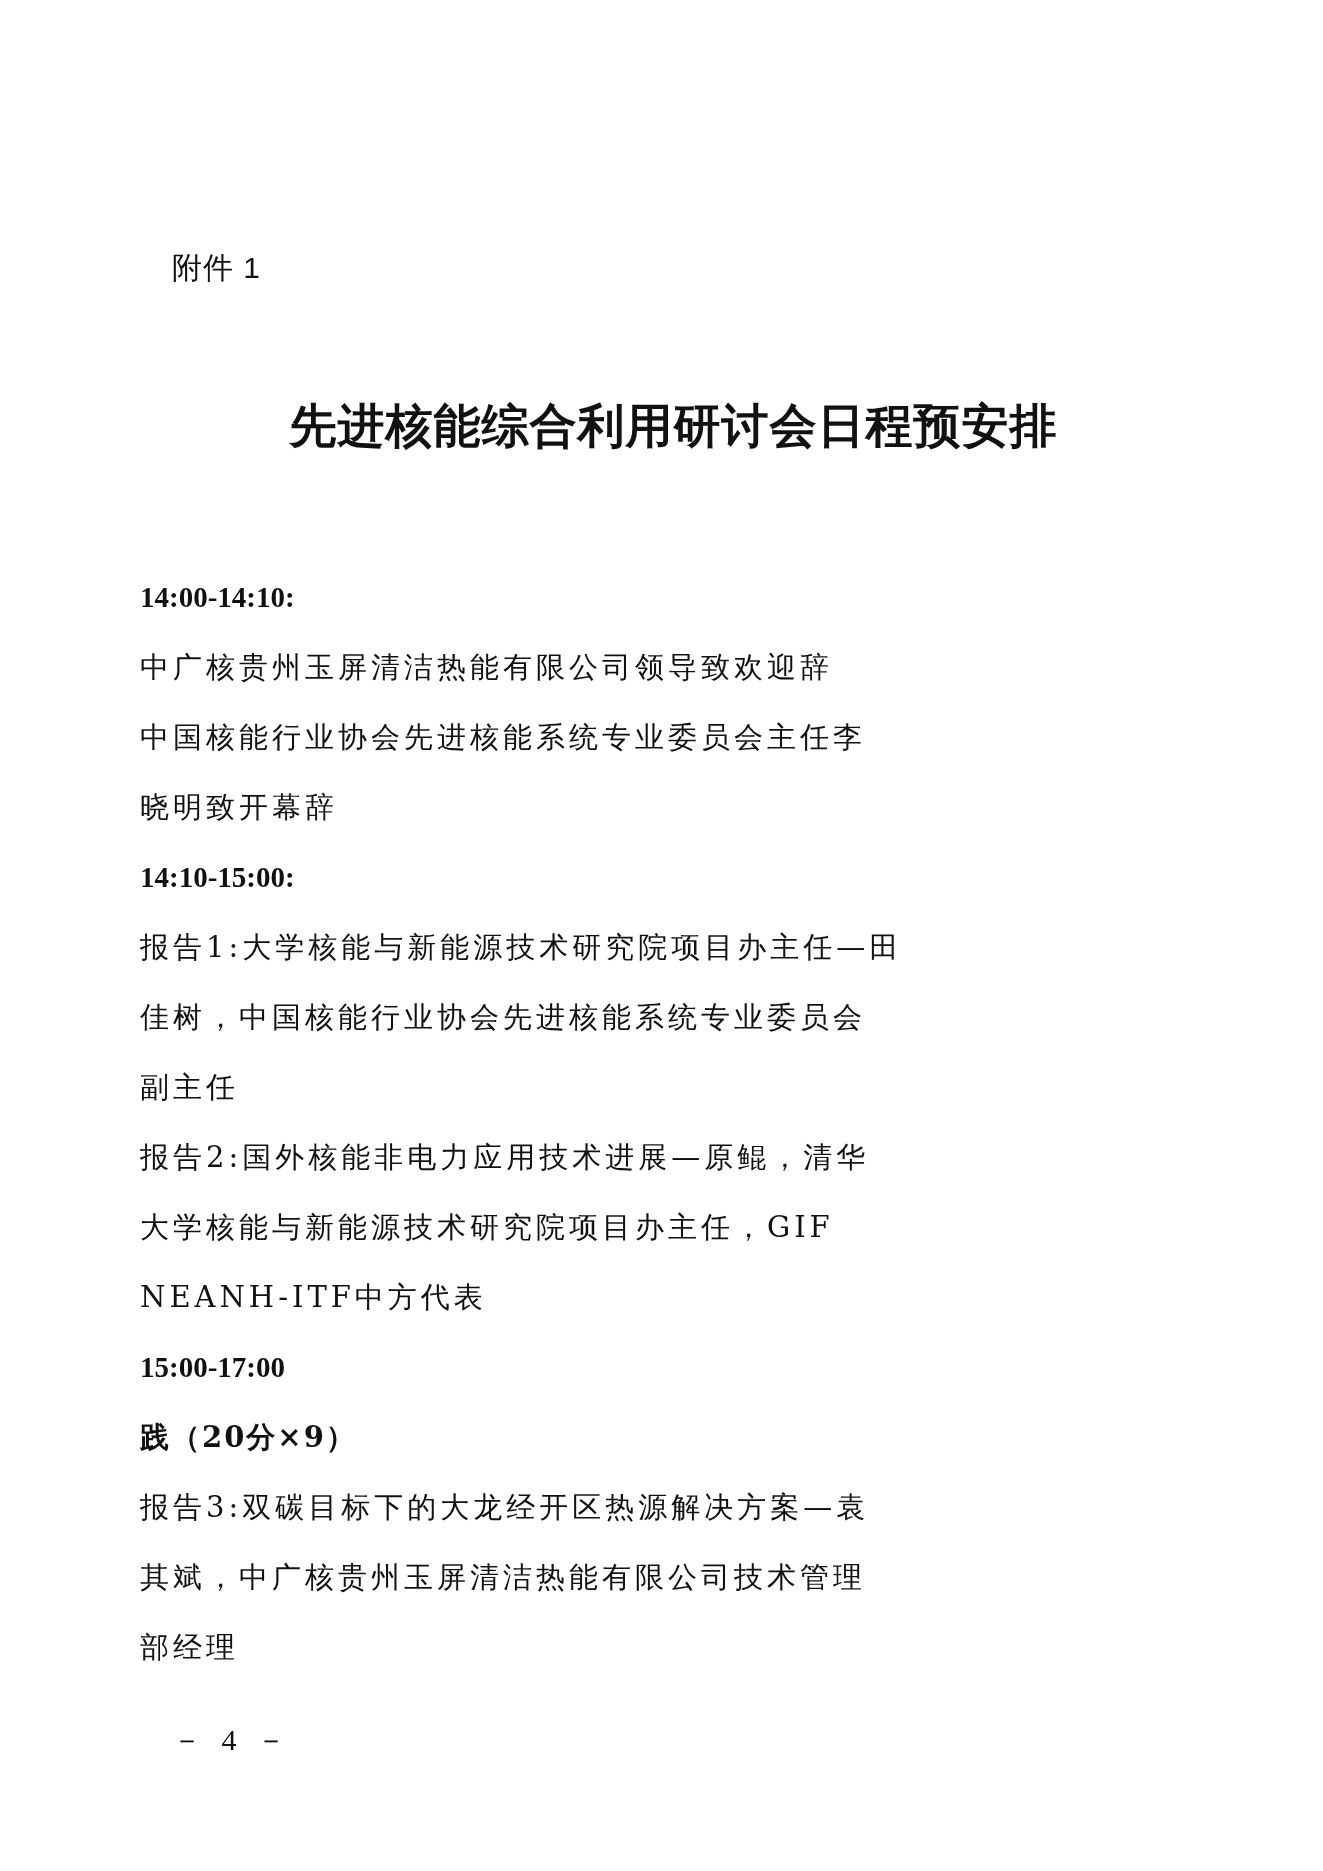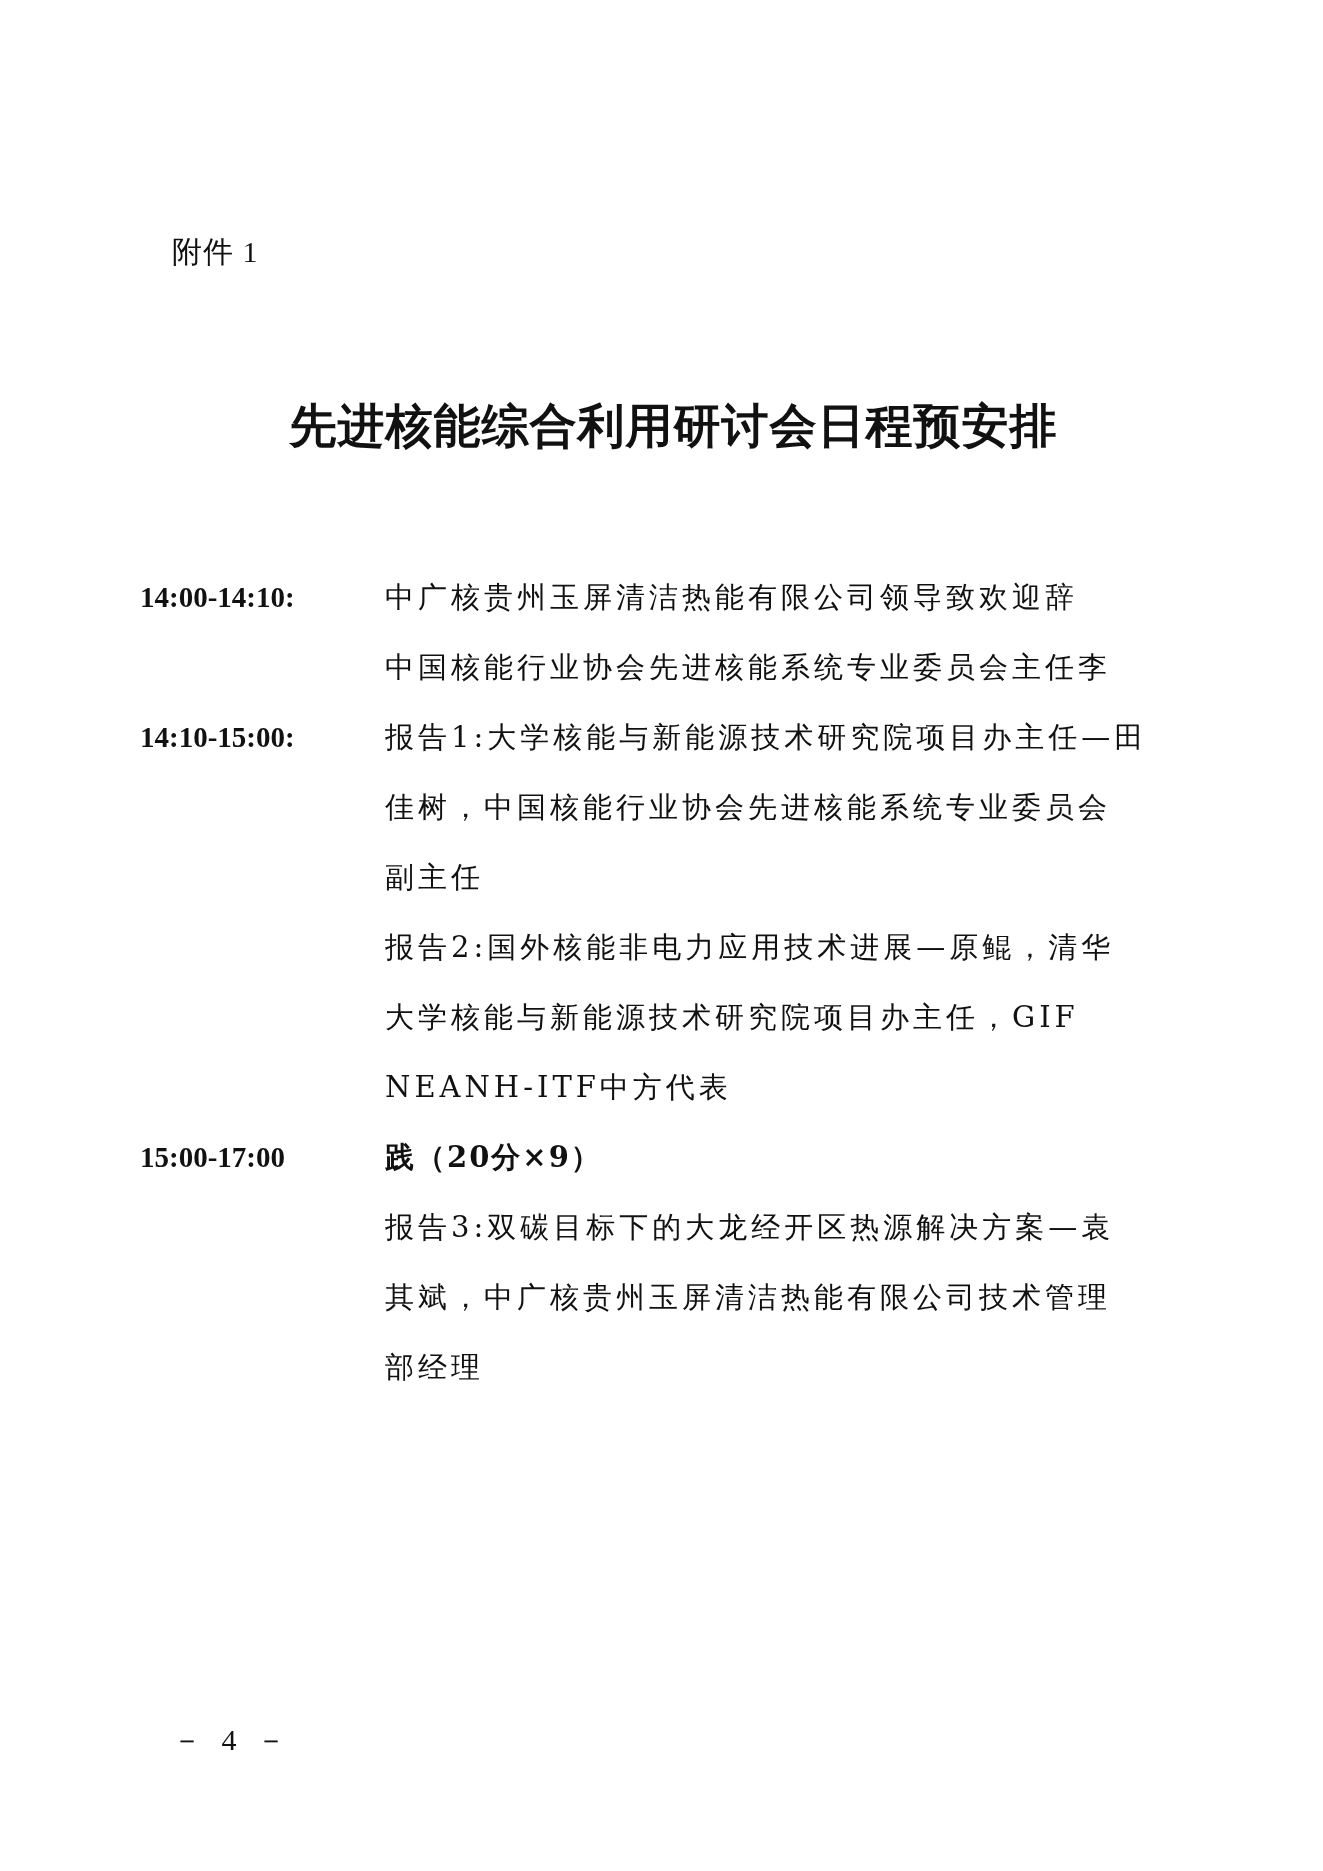--- a/index.html
+++ b/index.html
@@ -1,23 +1,23 @@
 <!DOCTYPE html>
 <html><head>
 <meta charset="utf-8">
 <style>
   html, body { margin: 0; padding: 0; background: #ffffff; }
   body { width: 1323px; height: 1871px; position: relative; overflow: hidden;
          font-family: "DejaVu Serif", "Liberation Serif", serif; color: #111; }
-  .attach { position: absolute; left: 172px; top: 232px; font-size: 30px;
-            font-family: Liberation Serif, serif; letter-spacing: 1px; }
+  .attach { position: absolute; left: 172px; top: 248px; font-size: 30px;
+            font-family: Liberation Sans, sans-serif; letter-spacing: 1px; }
   .title { position: absolute; left: 0; right: 0; top: 395px; text-align: center;
            font-size: 47px; font-weight: bold; letter-spacing: 1px; padding-left: 24px; }
   .schedule { position: absolute; left: 140px; top: 562px; width: 1000px; }
-  .row { display: flex; }
+  .row { display: flex; flex-direction: column; }
   .time { width: 245px; flex: none; font-size: 29px; font-weight: bold; line-height: 70px;
           font-family: "Liberation Serif", "DejaVu Serif", serif; letter-spacing: 0px; }
   .content { width: 745px; }
   .line { font-size: 29px; line-height: 70px; height: 70px; white-space: nowrap; letter-spacing: 4px; }
   .line.bold { font-weight: bold; letter-spacing: 2px; }
   .pagenum { position: absolute; left: 172px; top: 1720px; font-size: 30px;
              font-family: "Liberation Serif", serif; letter-spacing: 6px; }
 </style>
 </head>
 <body>
@@ -25,20 +25,21 @@
 <div class="attach">附件 1</div>
 <div class="title">先进核能综合利用研讨会日程预安排</div>
 
 <div class="schedule">
 
   <div class="row">
     <div class="time">14:00-14:10:</div>
     <div class="content">
       <div class="line">中广核贵州玉屏清洁热能有限公司领导致欢迎辞</div>
       <div class="line">中国核能行业协会先进核能系统专业委员会主任李</div>
+      <div class="line">晓明致开幕辞</div>
     </div>
   </div>
 
   <div class="row">
     <div class="time">14:10-15:00:</div>
     <div class="content">
       <div class="line">报告1:大学核能与新能源技术研究院项目办主任—田</div>
       <div class="line">佳树，中国核能行业协会先进核能系统专业委员会</div>
       <div class="line">副主任</div>
       <div class="line">报告2:国外核能非电力应用技术进展—原鲲，清华</div>

